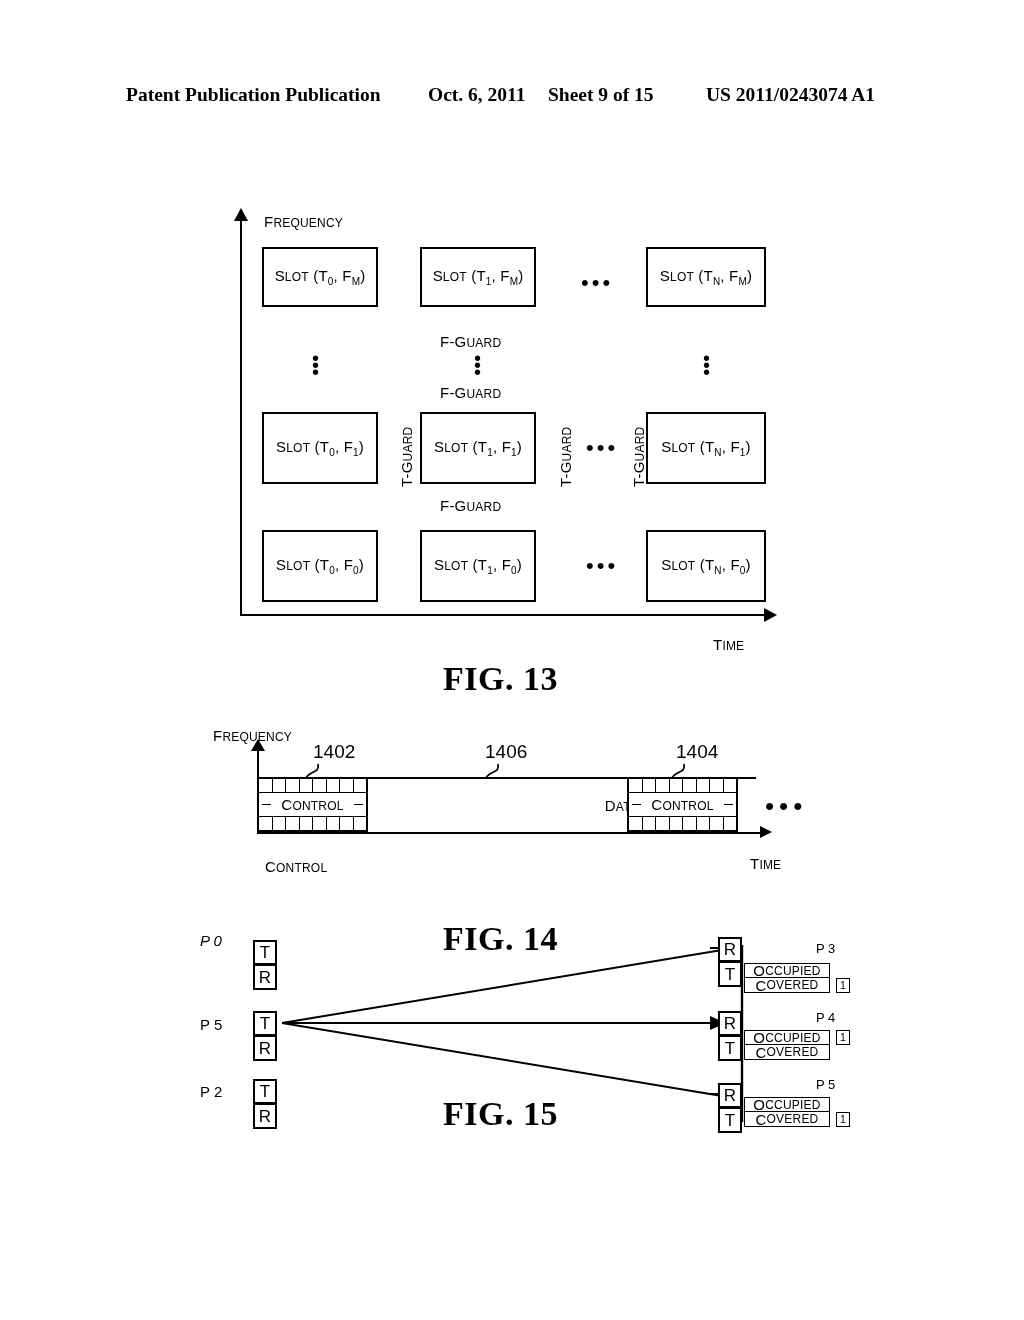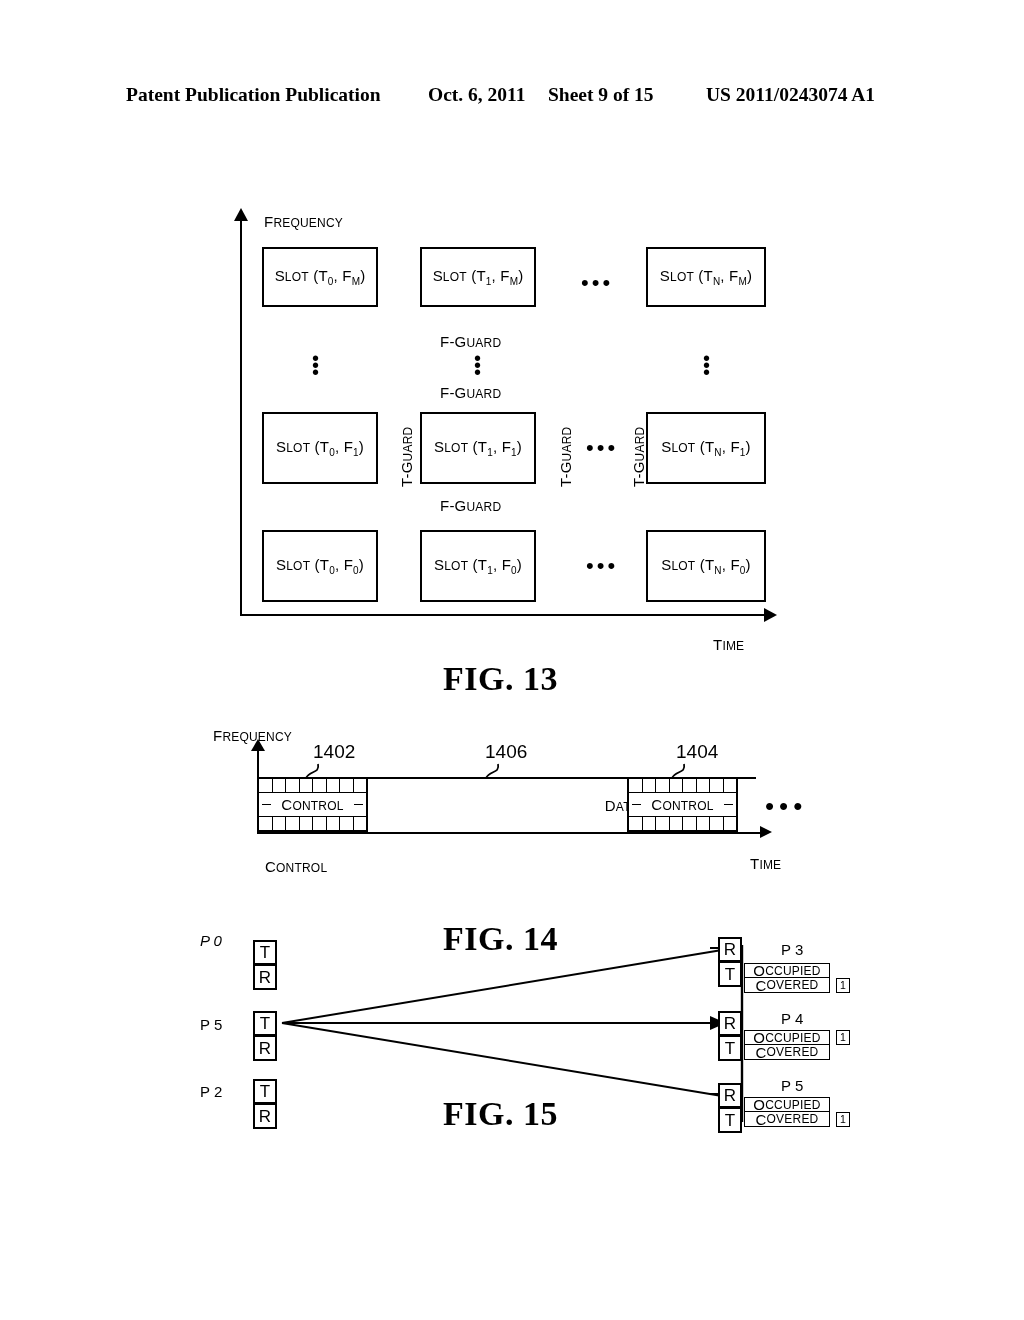--- a/index.html
+++ b/index.html
@@ -261,22 +261,23 @@
 
   .plabel {
     position: absolute;
     font-family: "Liberation Sans", sans-serif;
     font-size: 15px;
     white-space: nowrap;
   }
   .plabel-right {
     position: absolute;
     font-family: "Liberation Sans", sans-serif;
-    font-size: 15px;
-    white-space: nowrap;
+    font-size: 13px;
+    white-space: nowrap;
+    margin-left: 35px;
   }
 
   .statusgrp { position: absolute; width: 86px; }
   .statusgrp .srow {
     width: 86px; height: 15px;
     border: 1.6px solid #000;
     box-sizing: border-box;
     background: #fff;
     display: flex;
     align-items: center;

